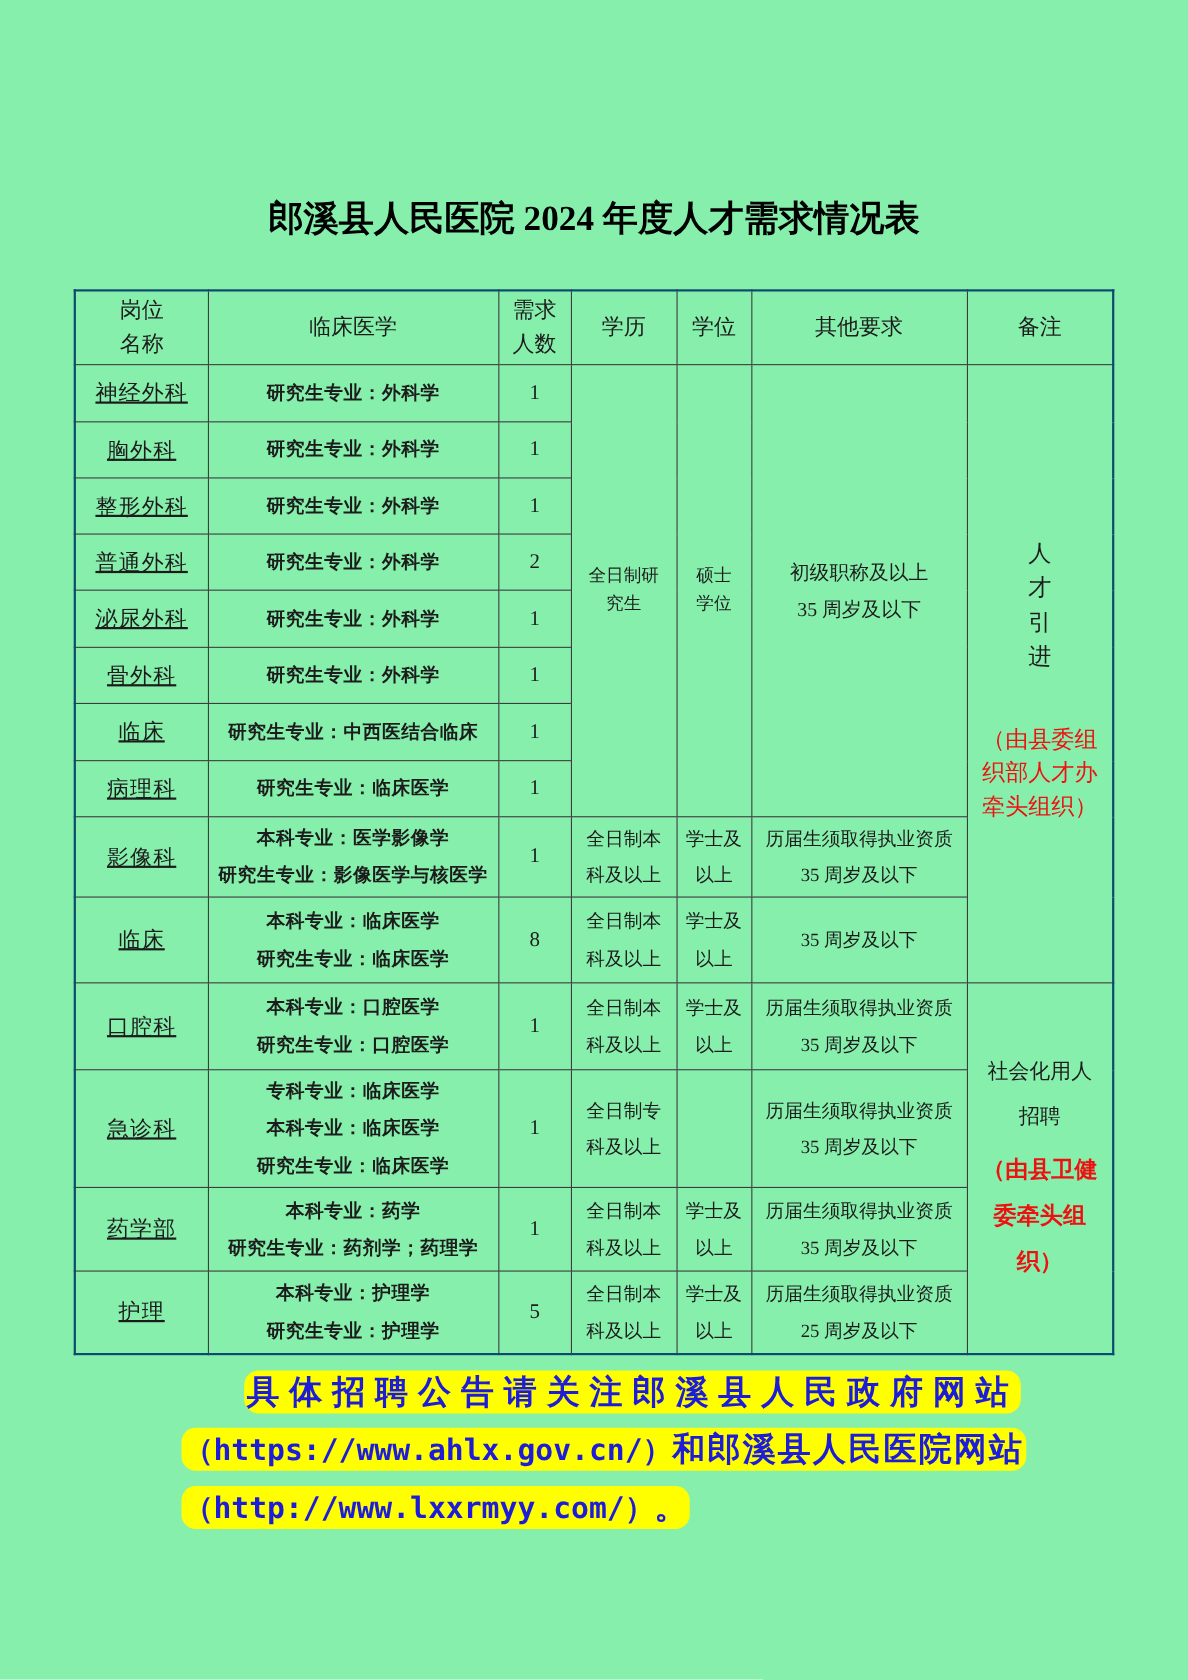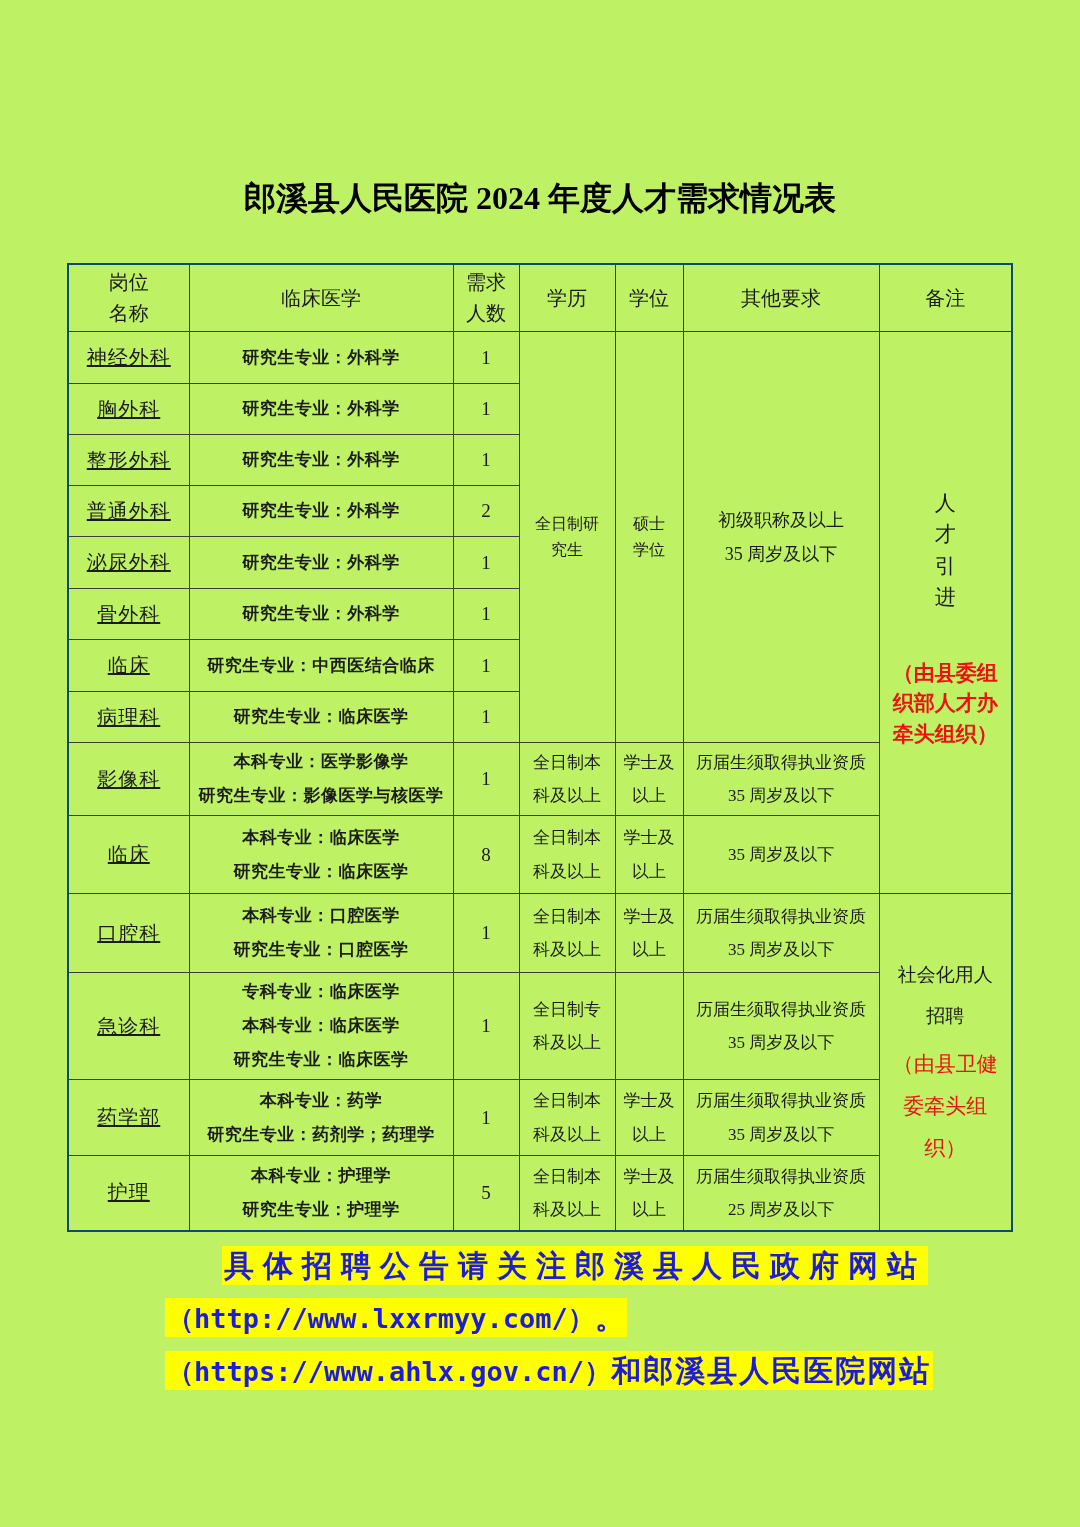--- a/index.html
+++ b/index.html
@@ -1,19 +1,19 @@
 <!DOCTYPE html>
 <html><head>
 <meta charset="utf-8">
 <style>
   html,body{margin:0;padding:0;background:#ffffff;}
   .page{
     position:relative;
     width:1080px;height:1527px;
-    background:#bef264;
+    background:#86efac;
     font-family:"Liberation Serif",serif;
     color:#1c1c1c;
     overflow:hidden;
   }
   
   .title{
     margin:0;
     padding-top:180px;
     text-align:center;
     font-size:32px;
@@ -77,55 +77,55 @@
     word-break:break-all;
     font-size:21px;
     line-height:1.5;
     letter-spacing:0;
     color:#1c1c1c;
   }
   .red-note{
     margin-top:44px;
     color:#ee1111;
     font-family:"Liberation Sans",sans-serif;
-    font-weight:bold;
+    font-weight:normal;
     font-size:21px;
     line-height:1.45;
     white-space:pre-line;
   }
   .social-label{
     font-size:19px;
     line-height:2.15;
     white-space:pre-line;
     color:#1c1c1c;
   }
   .red-note2{
     margin-top:6px;
     color:#ee1111;
     font-family:"Liberation Sans",sans-serif;
-    font-weight:normal;
+    font-weight:bold;
     font-size:21px;
     line-height:2.0;
     white-space:pre-line;
     text-align:center;
   }
   
   .footer{
     margin:8px 0 0 165px;
     font-family:"Liberation Sans",sans-serif;
     font-weight:bold;
     color:#1d1dd8;
   }
   .f-line{
     font-size:30px;
     line-height:52px;
     white-space:nowrap;
   }
   .f-line1{padding-left:57px;letter-spacing:9px;}
-  .hl{background:#ffff00;padding:3px 2px;}
+  .hl{background:#ffff00;padding:3px 2px;border-radius:13px;}
   .url{
     font-family:"DejaVu Sans Mono",monospace;
     font-size:27px;
     font-weight:bold;
     letter-spacing:0;
   }
   .cjk2{letter-spacing:2px;}
 </style>
 </head>
 <body>
@@ -289,20 +289,20 @@
 25 周岁及以下</td>
       </tr>
     </tbody>
   </table>
 
   <div class="footer">
     <div class="f-line f-line1">
       <span class="hl">具体招聘公告请关注郎溪县人民政府网站</span>
     </div>
     <div class="f-line">
+      <span class="hl"><span class="url">（https://www.ahlx.gov.cn/）</span><span class="cjk2">和郎溪县人民医院网站</span></span>
+    </div>
+    <div class="f-line">
       <span class="hl"><span class="url">（http://www.lxxrmyy.com/）</span><span>。</span></span>
     </div>
-    <div class="f-line">
-      <span class="hl"><span class="url">（https://www.ahlx.gov.cn/）</span><span class="cjk2">和郎溪县人民医院网站</span></span>
-    </div>
   </div>
 
 </div>
 
 </body></html>

